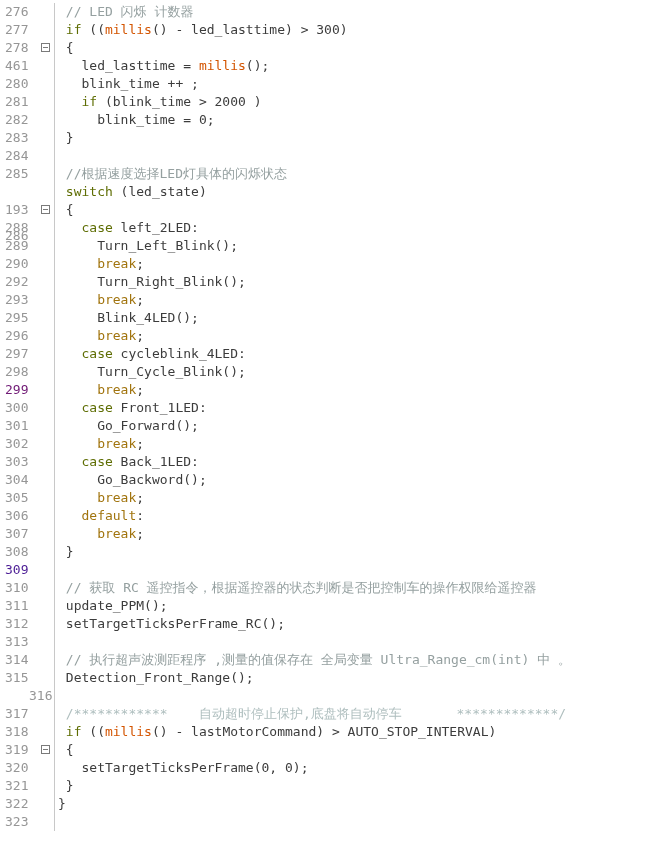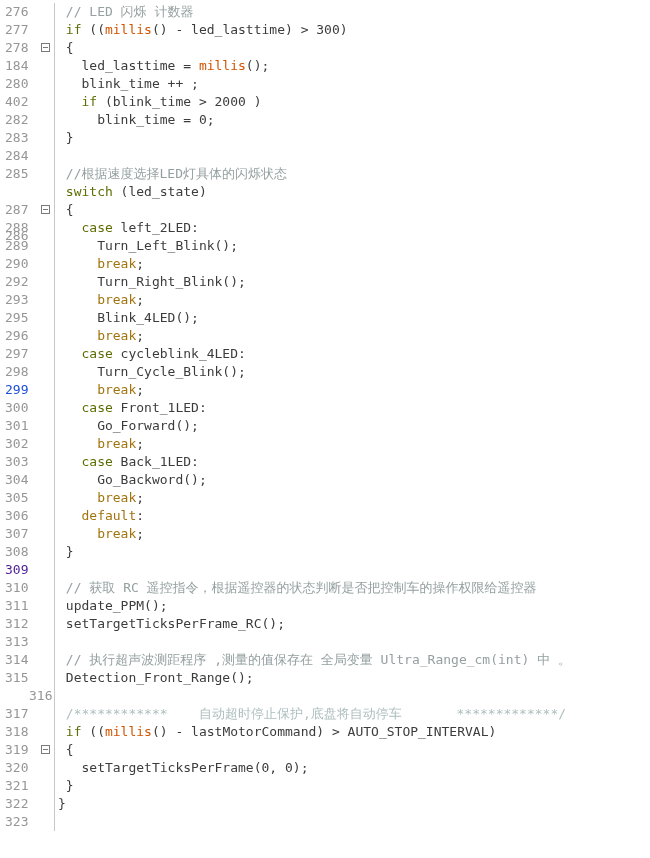--- a/index.html
+++ b/index.html
@@ -75,35 +75,35 @@
     <div class="code"><span style="color: rgb(60, 60, 60);"> </span><span style="color: rgb(94, 109, 3);">if</span><span style="color: rgb(60, 60, 60);"> ((</span><span style="color: rgb(211, 84, 0);">millis</span><span style="color: rgb(60, 60, 60);">() - led_lasttime) &gt; 300)</span></div>
   </div>
       <div class="line">
     <div class="gutter-num" style="color: rgb(150, 150, 150);">278</div>
     <div class="gutter-fold">
       <span class="fold-box"></span>
     </div>
     <div class="code"><span style="color: rgb(60, 60, 60);"> {</span></div>
   </div>
       <div class="line">
-    <div class="gutter-num" style="color: rgb(150, 150, 150);">184</div>
+    <div class="gutter-num" style="color: rgb(150, 150, 150);">461</div>
     <div class="gutter-fold">
       
     </div>
     <div class="code"><span style="color: rgb(60, 60, 60);">   led_lasttime = </span><span style="color: rgb(211, 84, 0);">millis</span><span style="color: rgb(60, 60, 60);">();</span></div>
   </div>
       <div class="line">
     <div class="gutter-num" style="color: rgb(150, 150, 150);">280</div>
     <div class="gutter-fold">
       
     </div>
     <div class="code"><span style="color: rgb(60, 60, 60);">   blink_time ++ ;</span></div>
   </div>
       <div class="line">
-    <div class="gutter-num" style="color: rgb(150, 150, 150);">402</div>
+    <div class="gutter-num" style="color: rgb(150, 150, 150);">281</div>
     <div class="gutter-fold">
       
     </div>
     <div class="code"><span style="color: rgb(60, 60, 60);">   </span><span style="color: rgb(94, 109, 3);">if</span><span style="color: rgb(60, 60, 60);"> (blink_time &gt; 2000 )</span></div>
   </div>
       <div class="line">
     <div class="gutter-num" style="color: rgb(150, 150, 150);">282</div>
     <div class="gutter-fold">
       
     </div>
@@ -131,21 +131,21 @@
     <div class="code"><span style="color: rgb(60, 60, 60);"> </span><span style="color: rgb(149, 160, 160);">//根据速度选择LED灯具体的闪烁状态</span></div>
   </div>
       <div class="line">
     <div class="gutter-num" style="color: rgb(150, 150, 150); margin-top: 44px;">286</div>
     <div class="gutter-fold">
       
     </div>
     <div class="code"><span style="color: rgb(60, 60, 60);"> </span><span style="color: rgb(94, 109, 3);">switch</span><span style="color: rgb(60, 60, 60);"> (led_state)</span></div>
   </div>
       <div class="line">
-    <div class="gutter-num" style="color: rgb(150, 150, 150);">287</div>
+    <div class="gutter-num" style="color: rgb(150, 150, 150);">193</div>
     <div class="gutter-fold">
       <span class="fold-box"></span>
     </div>
     <div class="code"><span style="color: rgb(60, 60, 60);"> {</span></div>
   </div>
       <div class="line">
     <div class="gutter-num" style="color: rgb(150, 150, 150);">288</div>
     <div class="gutter-fold">
       
     </div>
@@ -201,21 +201,21 @@
     <div class="code"><span style="color: rgb(60, 60, 60);">   </span><span style="color: rgb(94, 109, 3);">case</span><span style="color: rgb(60, 60, 60);"> cycleblink_4LED:</span></div>
   </div>
       <div class="line">
     <div class="gutter-num" style="color: rgb(150, 150, 150);">298</div>
     <div class="gutter-fold">
       
     </div>
     <div class="code"><span style="color: rgb(60, 60, 60);">     Turn_Cycle_Blink();</span></div>
   </div>
       <div class="line">
-    <div class="gutter-num" style="color: #1d4ed8;">299</div>
+    <div class="gutter-num" style="color: #701a75;">299</div>
     <div class="gutter-fold">
       
     </div>
     <div class="code"><span style="color: rgb(60, 60, 60);">     </span><span style="color: rgb(161, 116, 14);">break</span><span style="color: rgb(60, 60, 60);">;</span></div>
   </div>
       <div class="line">
     <div class="gutter-num" style="color: rgb(150, 150, 150);">300</div>
     <div class="gutter-fold">
       
     </div>

